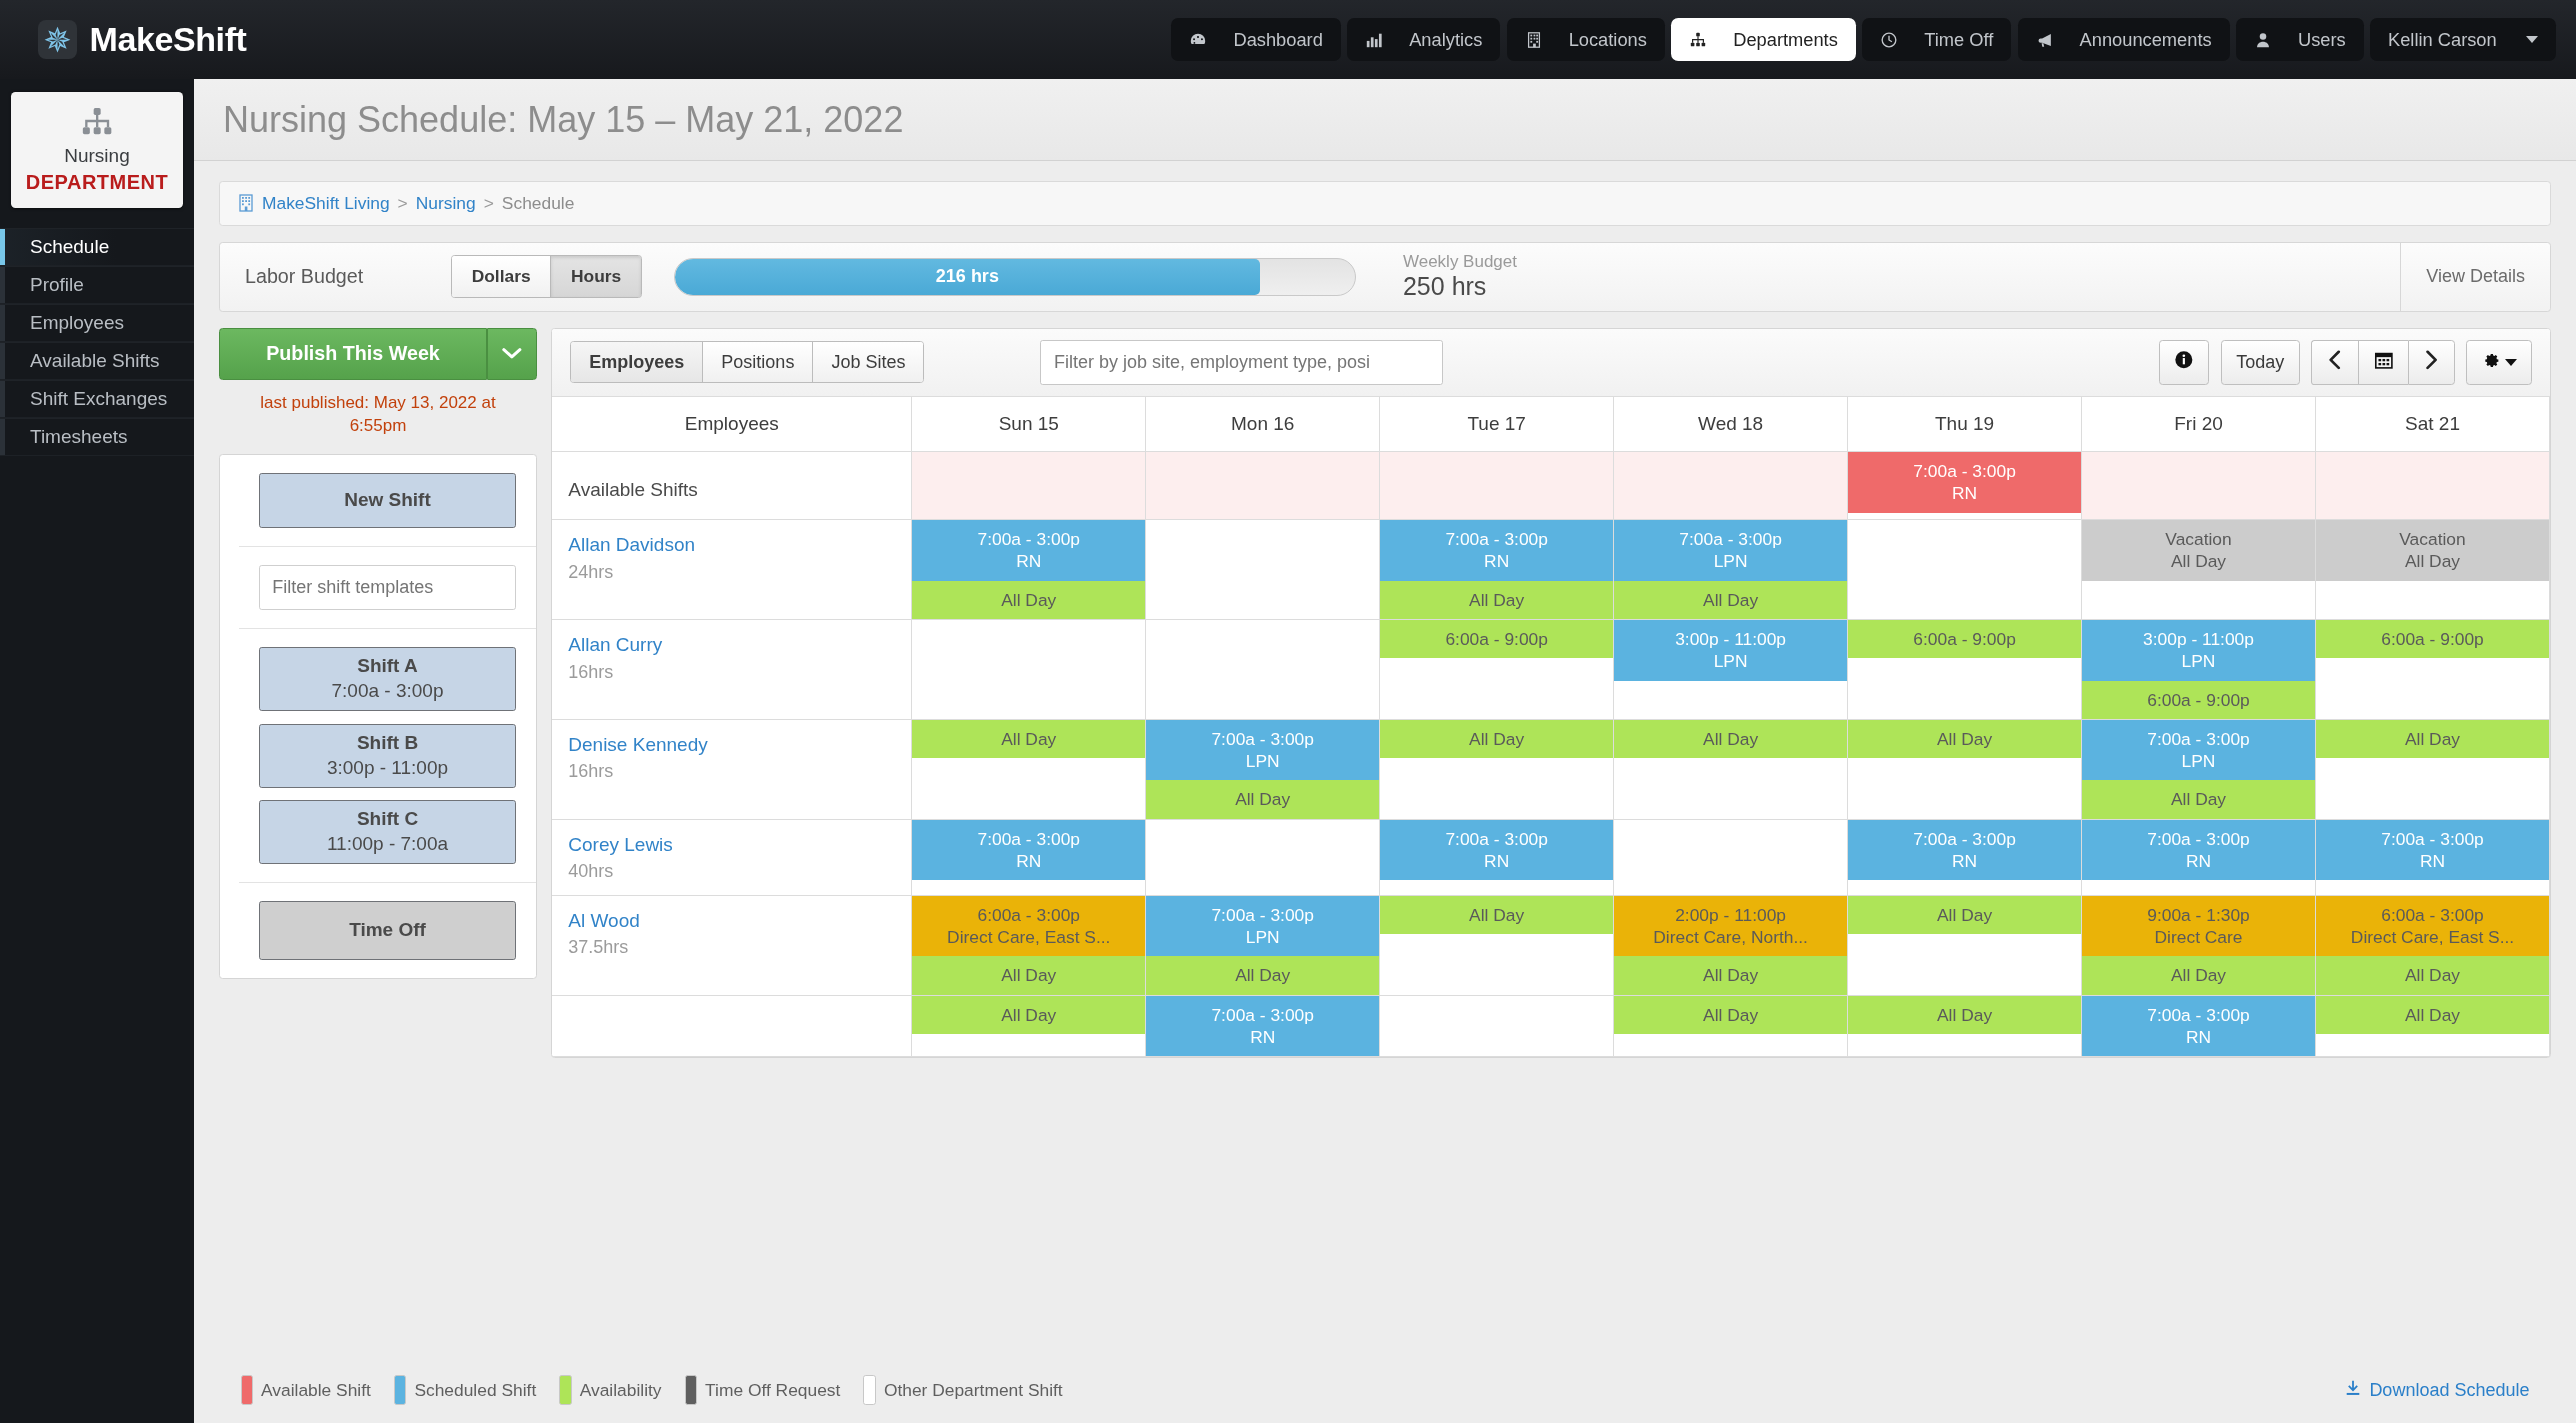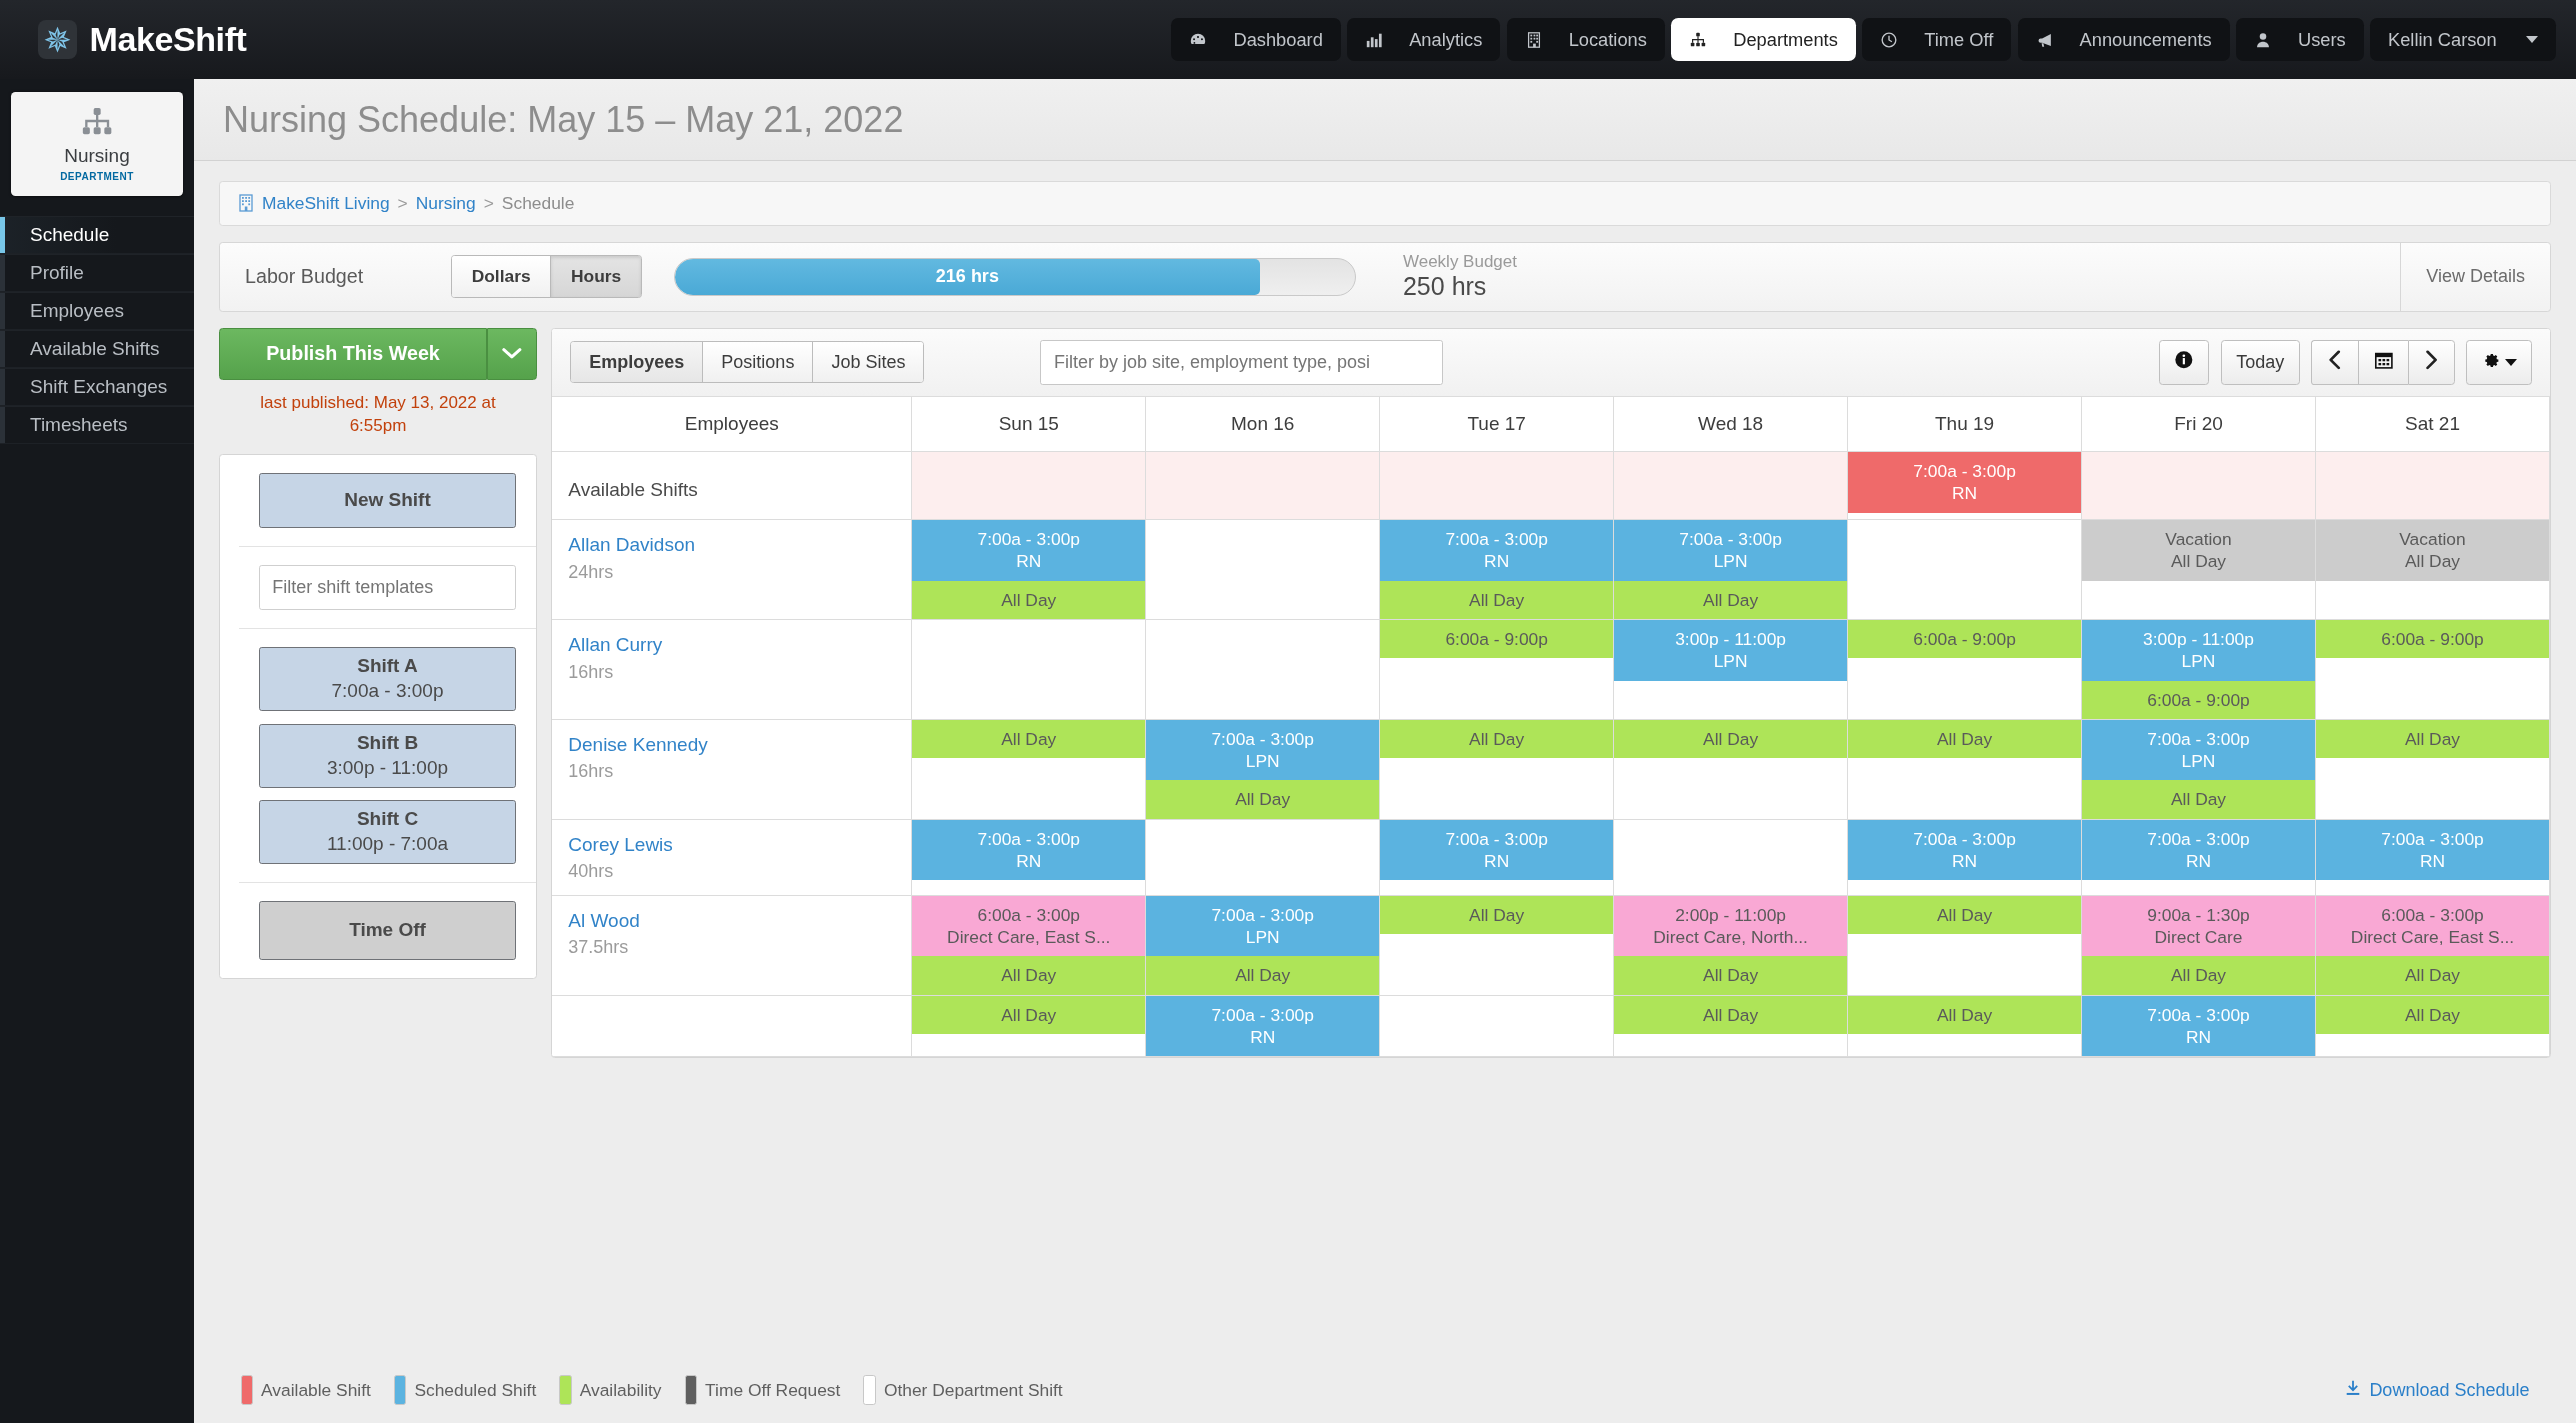--- a/index.html
+++ b/index.html
@@ -47,21 +47,21 @@
   .sidebar {
     width: 194px; background: #15181c; flex-shrink: 0; position: relative;
   }
   .dept-card {
     margin: 12.5px 10.7px 0 10.7px; background: #f4f4f4;
     border-radius: 4.5px; padding: 16px 7.2px 14.3px;
     text-align: center; box-shadow: 0 0.9px 2.7px rgba(0,0,0,.5);
   }
   .dept-icon { color: #8a8f95; display: flex; justify-content: center; margin-bottom: 7.2px; }
   .dept-name { font-size: 19px; color: #3a3d40; margin-bottom: 4.5px; }
-  .dept-sub { font-size: 10px; color: #0369a1; letter-spacing: 0.5px; font-weight: bold; }
+  .dept-sub { font-size: 20px; color: #b91c1c; letter-spacing: 0.5px; font-weight: bold; }
   .side-list { margin-top: 19.7px; }
   .side-item {
     height: 38px; display: flex; align-items: center;
     padding-left: 30px; color: #b9bec4; font-size: 19px;
     border-bottom: 0.9px solid #1d2126; border-top: 0.9px solid #1f2328;
     position: relative; cursor: pointer;
   }
   .side-item::before {
     content: ""; position: absolute; left: 0; top: 0; bottom: 0; width: 4.5px; background: #2b3138;
   }
@@ -212,21 +212,21 @@
 
   .chipstack { display: flex; flex-direction: column; height: 100%; }
   .chip {
     text-align: center; line-height: 1.28; padding: 8px 3.6px;
     font-size: 17.4px; overflow: hidden;
   }
   .chip.blue { background: #5bb3e0; color: #ffffff; }
   .chip.green { background: #aee458; color: #5a5a5a; }
   .chip.red { background: #ef6a6a; color: #ffffff; }
   .chip.gray { background: #cccccc; color: #5a5a5a; }
-  .chip.white { background: #f9a8d4; color: #5a5a5a; }
+  .chip.white { background: #eab308; color: #5a5a5a; }
   .chip-l2 { display: block; }
   .cell-empty { background: #fcfcfc; }
   .cell-avail { background: #fdeeee; height: 100%; }
 
   
   .legend-bar {
     position: absolute; left: 25px; right: 25px; bottom: 9px;
     height: 50px; display: flex; align-items: center; gap: 23px;
     padding: 0 21.5px;
   }

